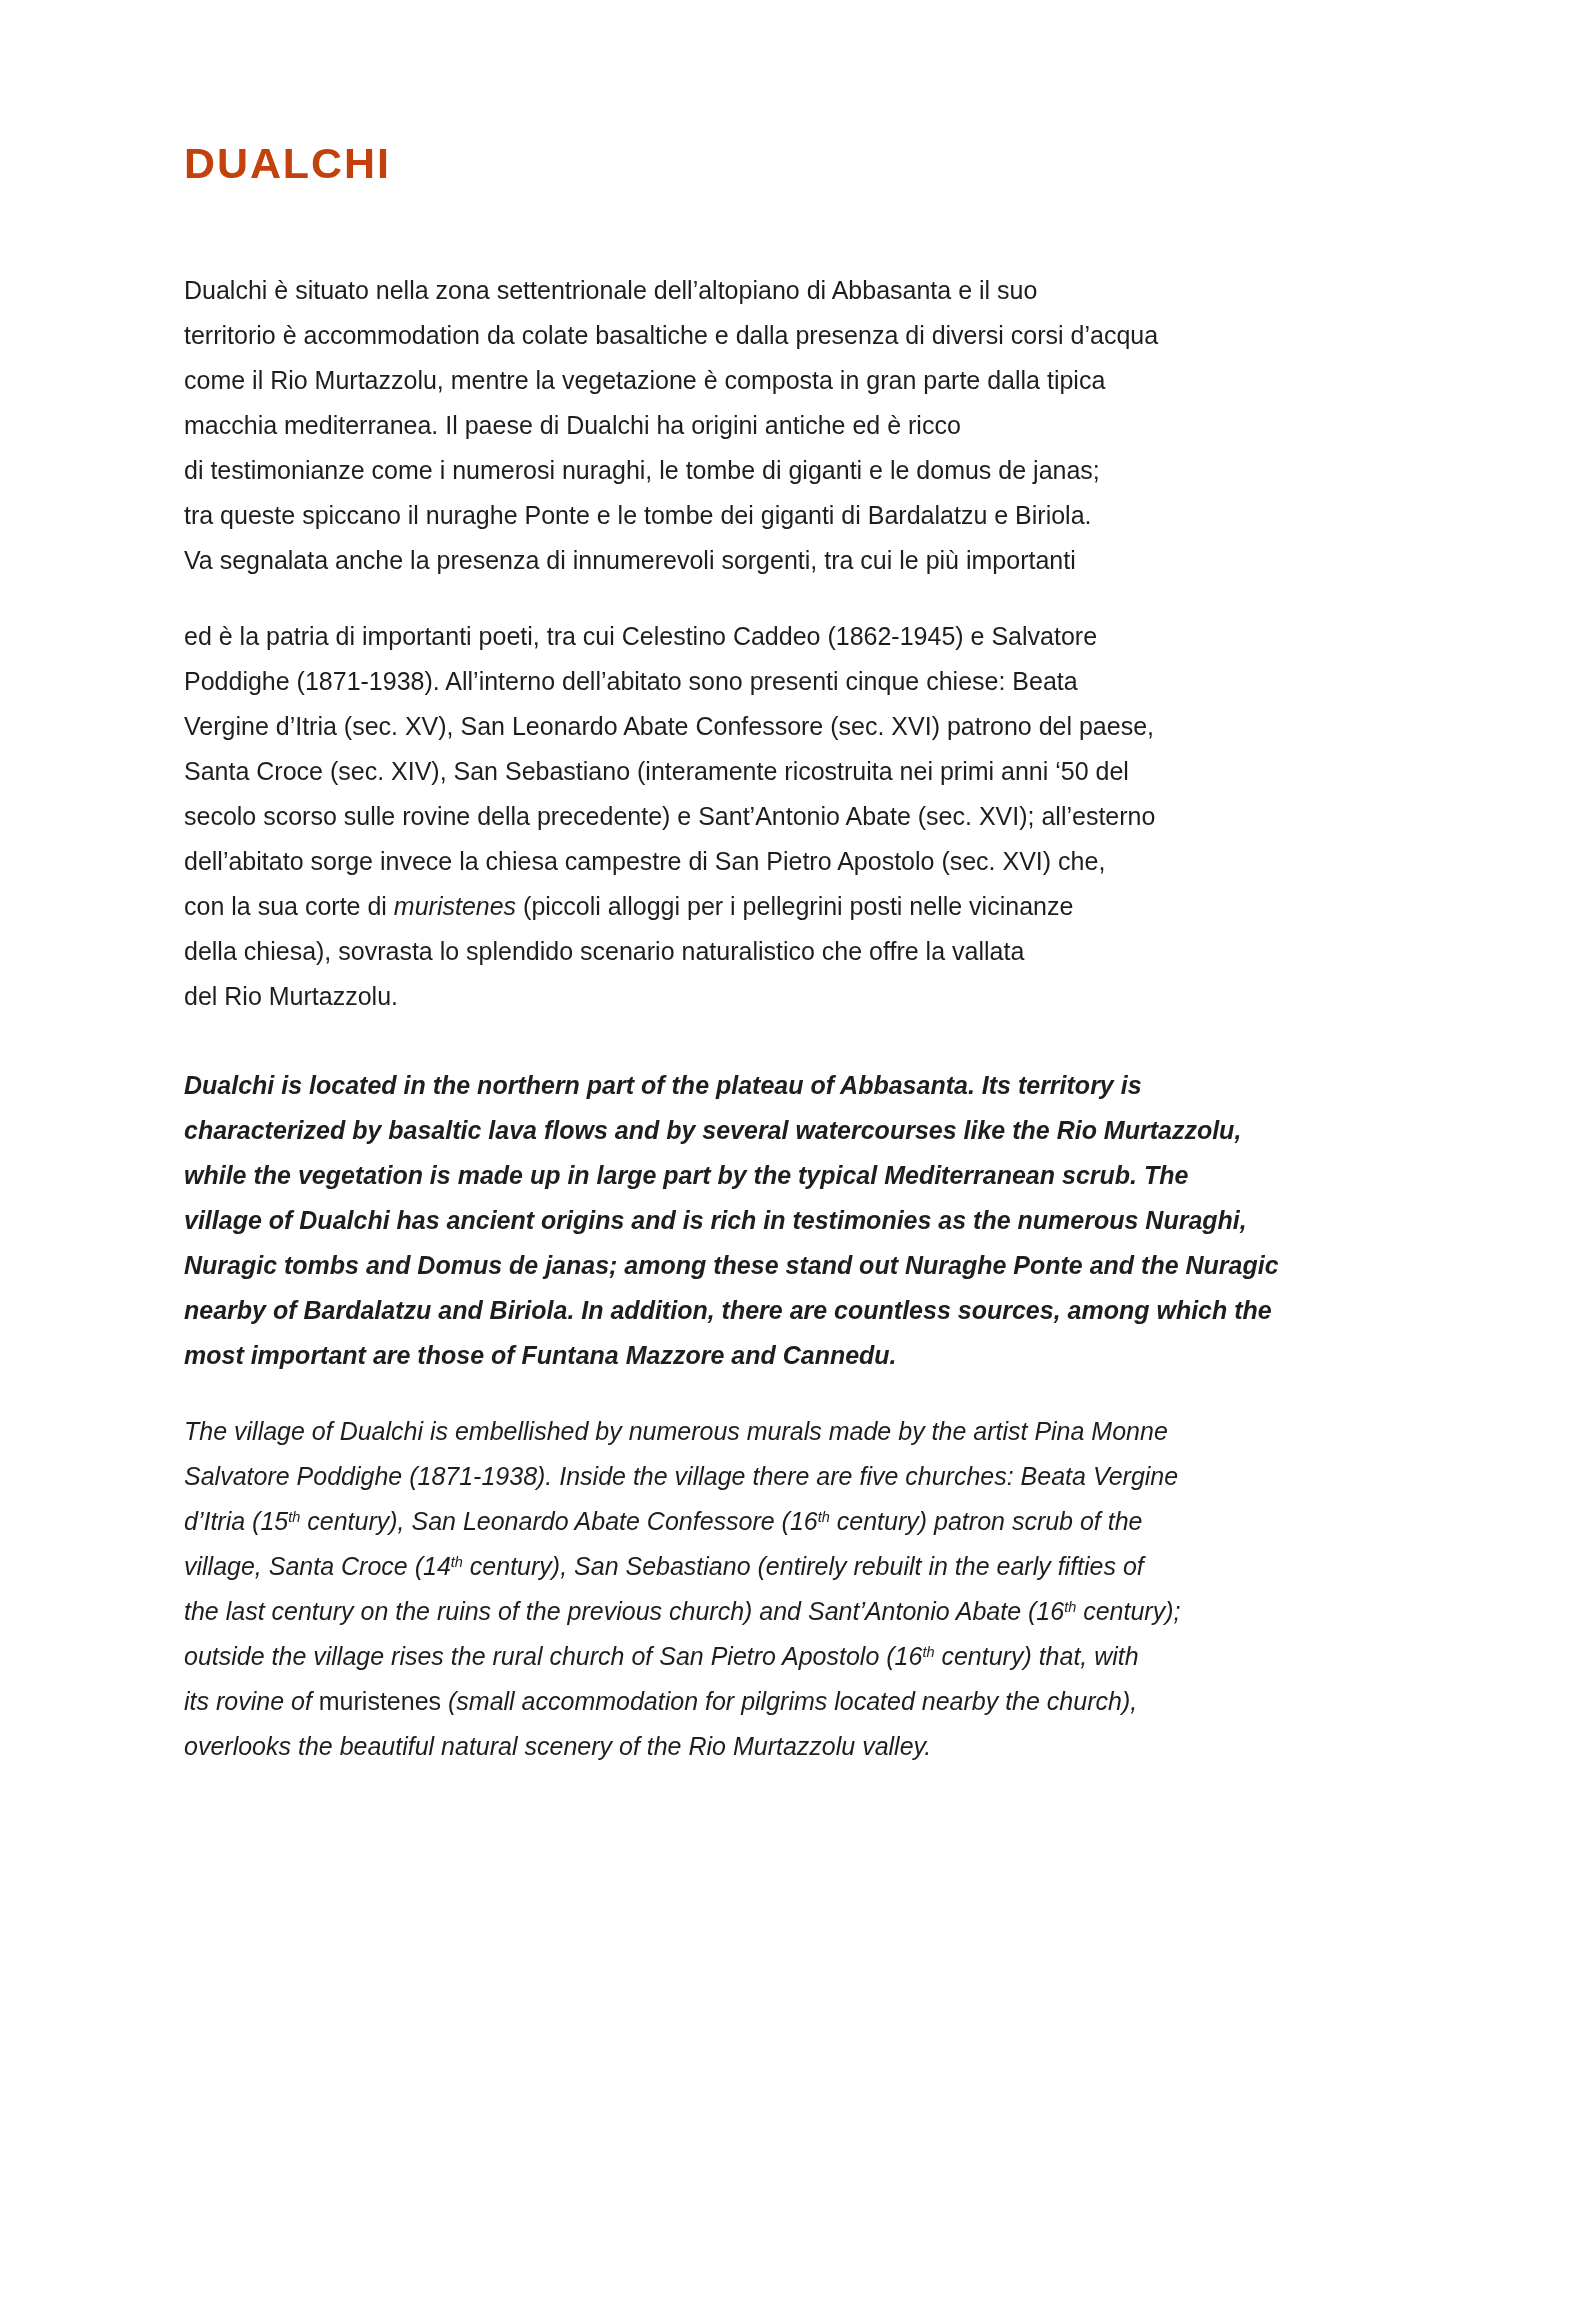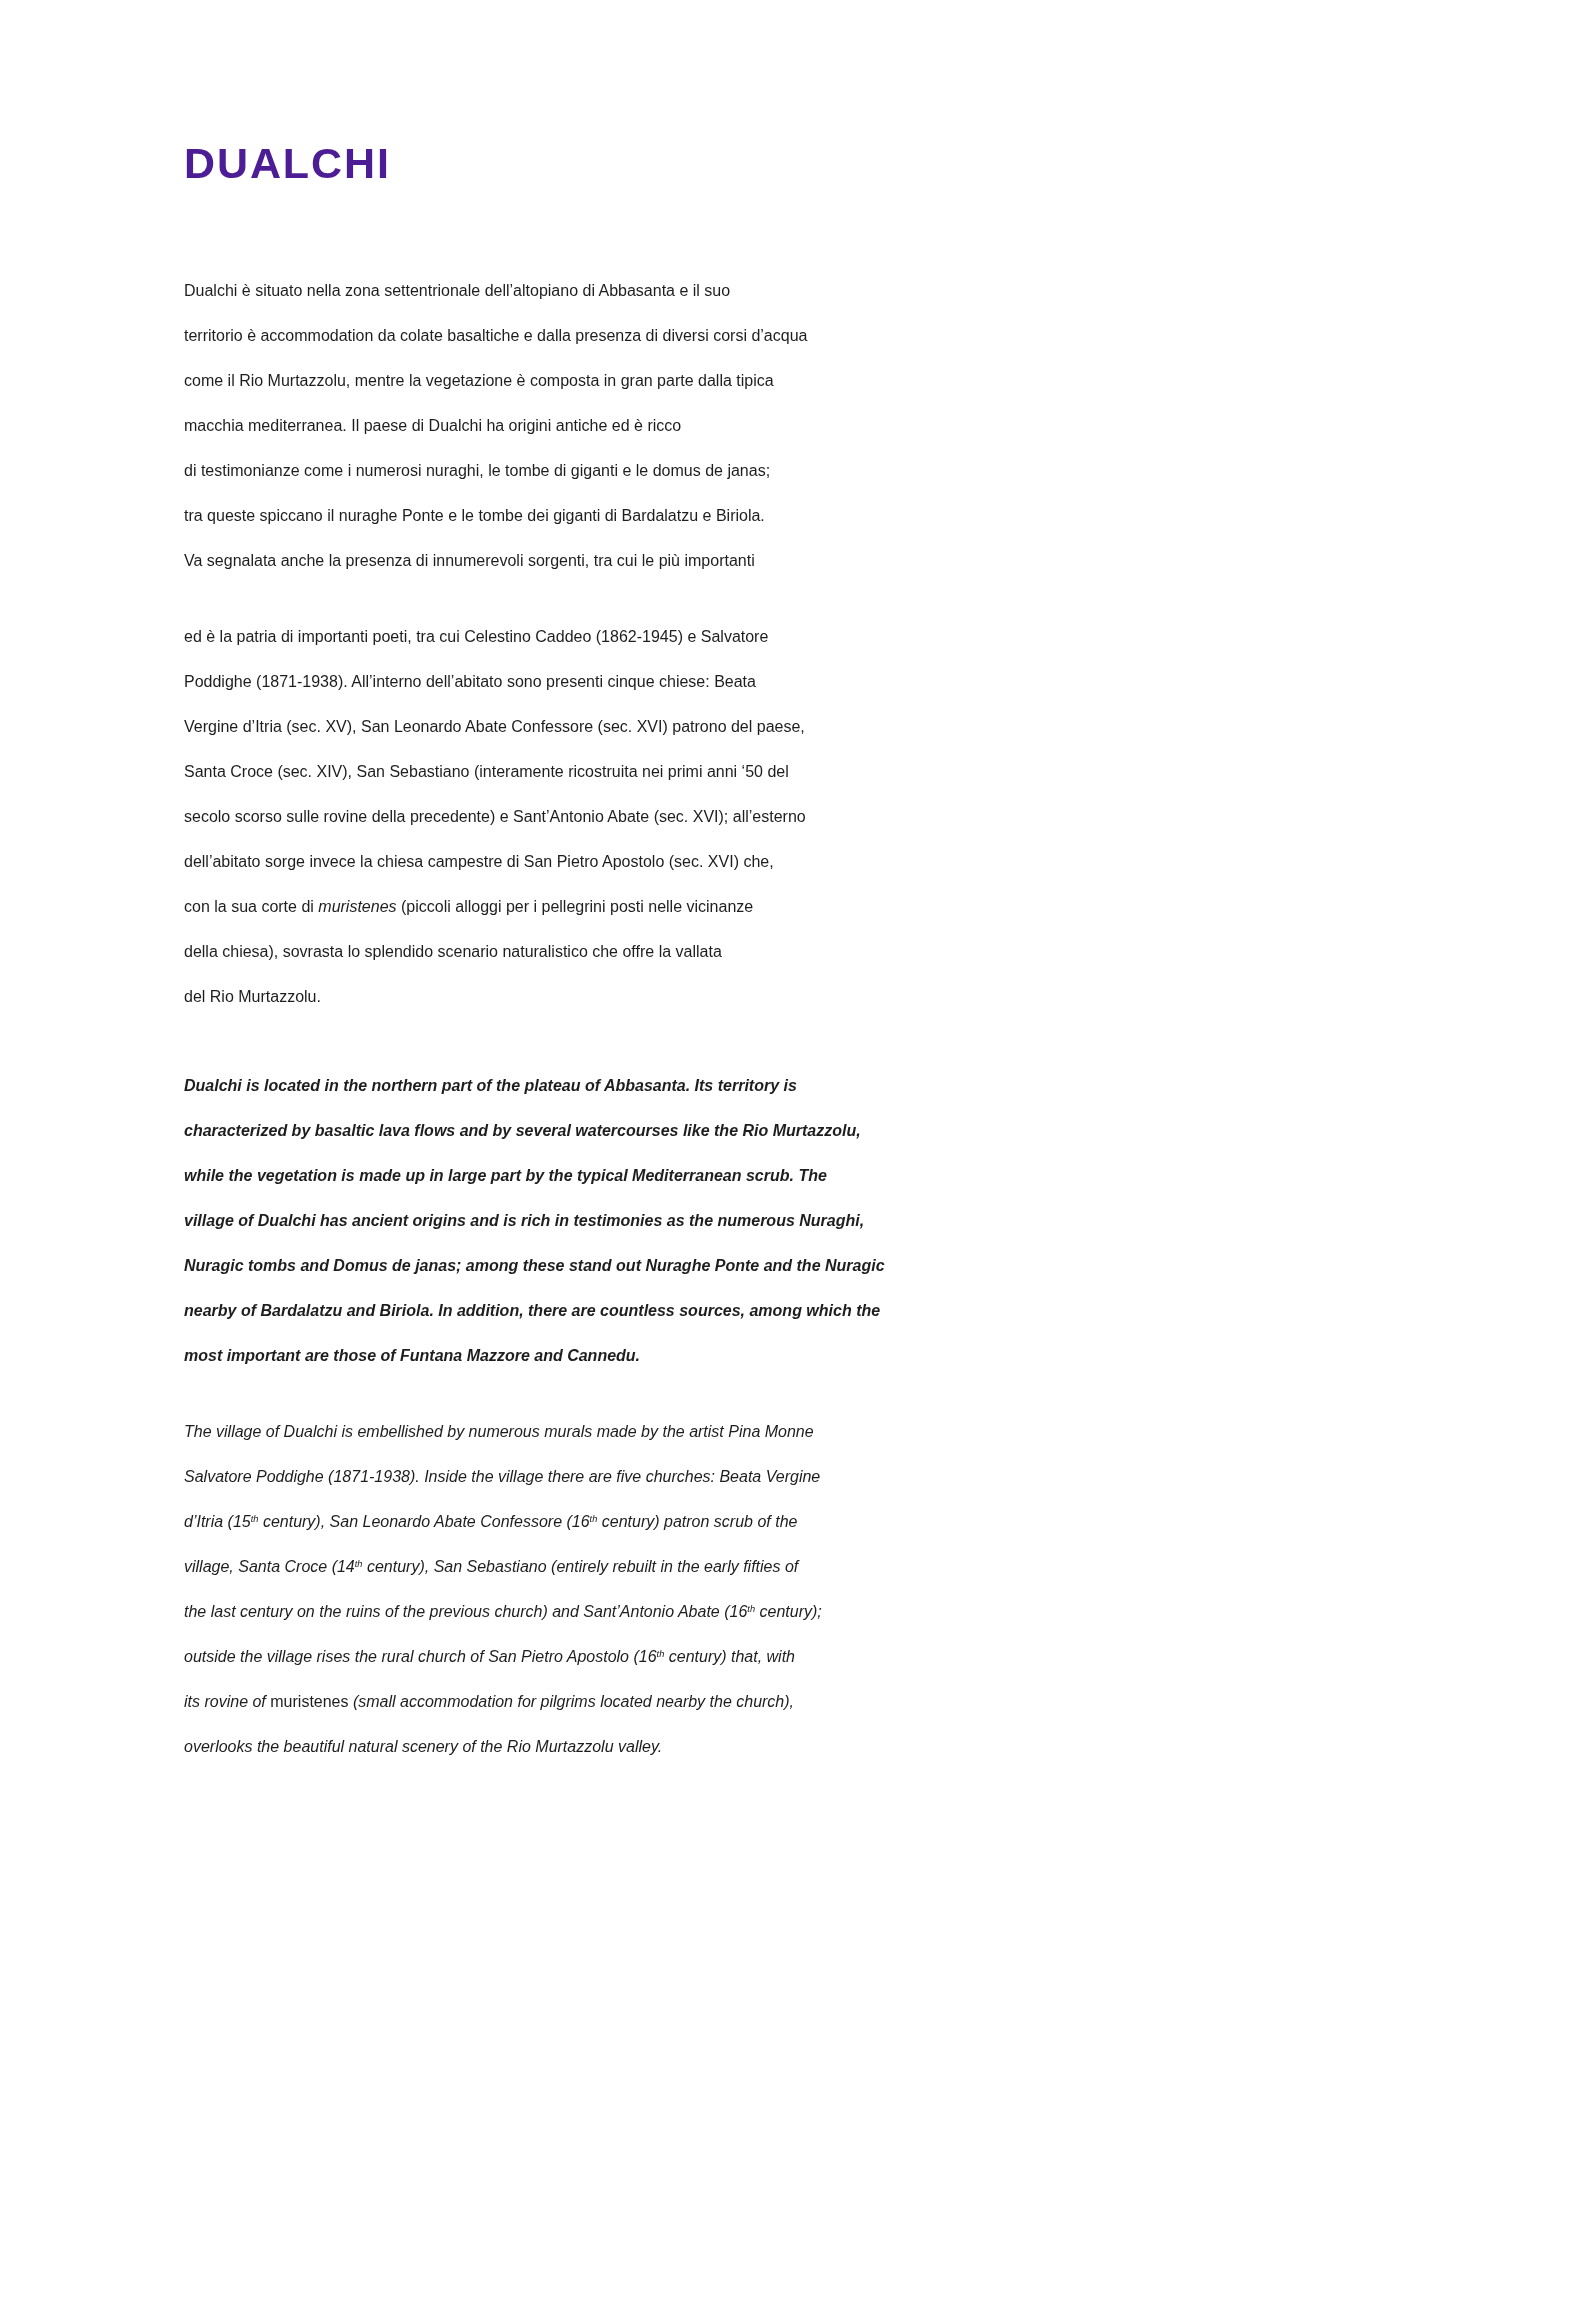--- a/index.html
+++ b/index.html
@@ -24,21 +24,21 @@
   .page-title {
     font-size: 43px;
     line-height: 43px;
     font-weight: bold;
     letter-spacing: 1.9px;
     color: #8dc63f;
     margin: 0 0 83px 0;
   }
   .para {
     margin: 0 0 31px 0;
-    font-size: 16px;
+    font-size: 25px;
     line-height: 45px;
     font-weight: 300;
   }
   .para.italic {
     font-style: italic;
   }
   .para .line {
     display: block;
     white-space: pre;
   }
@@ -51,21 +51,21 @@
   }
   [data-name="paragraph-en-3"] {
     margin-top: 44px;
     font-weight: bold;
   }
 </style>
 </head>
 <body>
 
 <div class="page" data-name="document-page" style="color: rgb(30, 30, 30); background: rgb(255, 255, 255);">
-  <h1 class="page-title" data-name="page-title" style="color: #4c1d95;">DUALCHI</h1>
+  <h1 class="page-title" data-name="page-title" style="color: #c2410c;">DUALCHI</h1>
   <div data-name="document-body">
       <p class="para regular" data-name="paragraph-it-1">
         <span class="line" data-name="text-line"><span data-name="text-segment">Dualchi è situato nella zona settentrionale dell’altopiano di Abbasanta e il suo</span></span>
         <span class="line" data-name="text-line"><span data-name="text-segment">territorio è accommodation da colate basaltiche e dalla presenza di diversi corsi d’acqua</span></span>
         <span class="line" data-name="text-line"><span data-name="text-segment">come il Rio Murtazzolu, mentre la vegetazione è composta in gran parte dalla tipica</span></span>
         <span class="line" data-name="text-line"><span data-name="text-segment">macchia mediterranea. Il paese di Dualchi ha origini antiche ed è ricco</span></span>
         <span class="line" data-name="text-line"><span data-name="text-segment">di testimonianze come i numerosi nuraghi, le tombe di giganti e le domus de janas;</span></span>
         <span class="line" data-name="text-line"><span data-name="text-segment">tra queste spiccano il nuraghe Ponte e le tombe dei giganti di Bardalatzu e Biriola.</span></span>
         <span class="line" data-name="text-line"><span data-name="text-segment">Va segnalata anche la presenza di innumerevoli sorgenti, tra cui le più importanti</span></span>
       </p>

